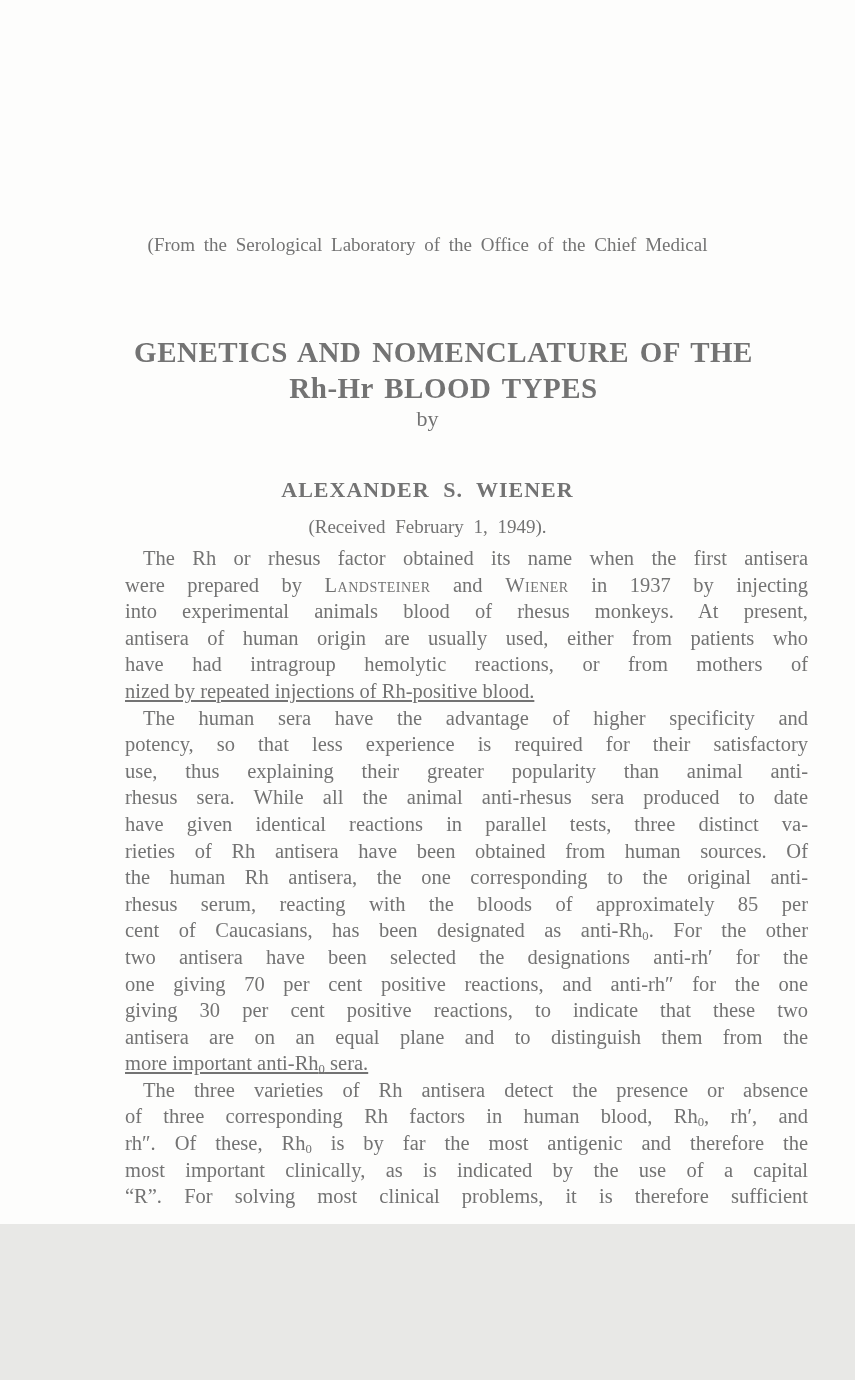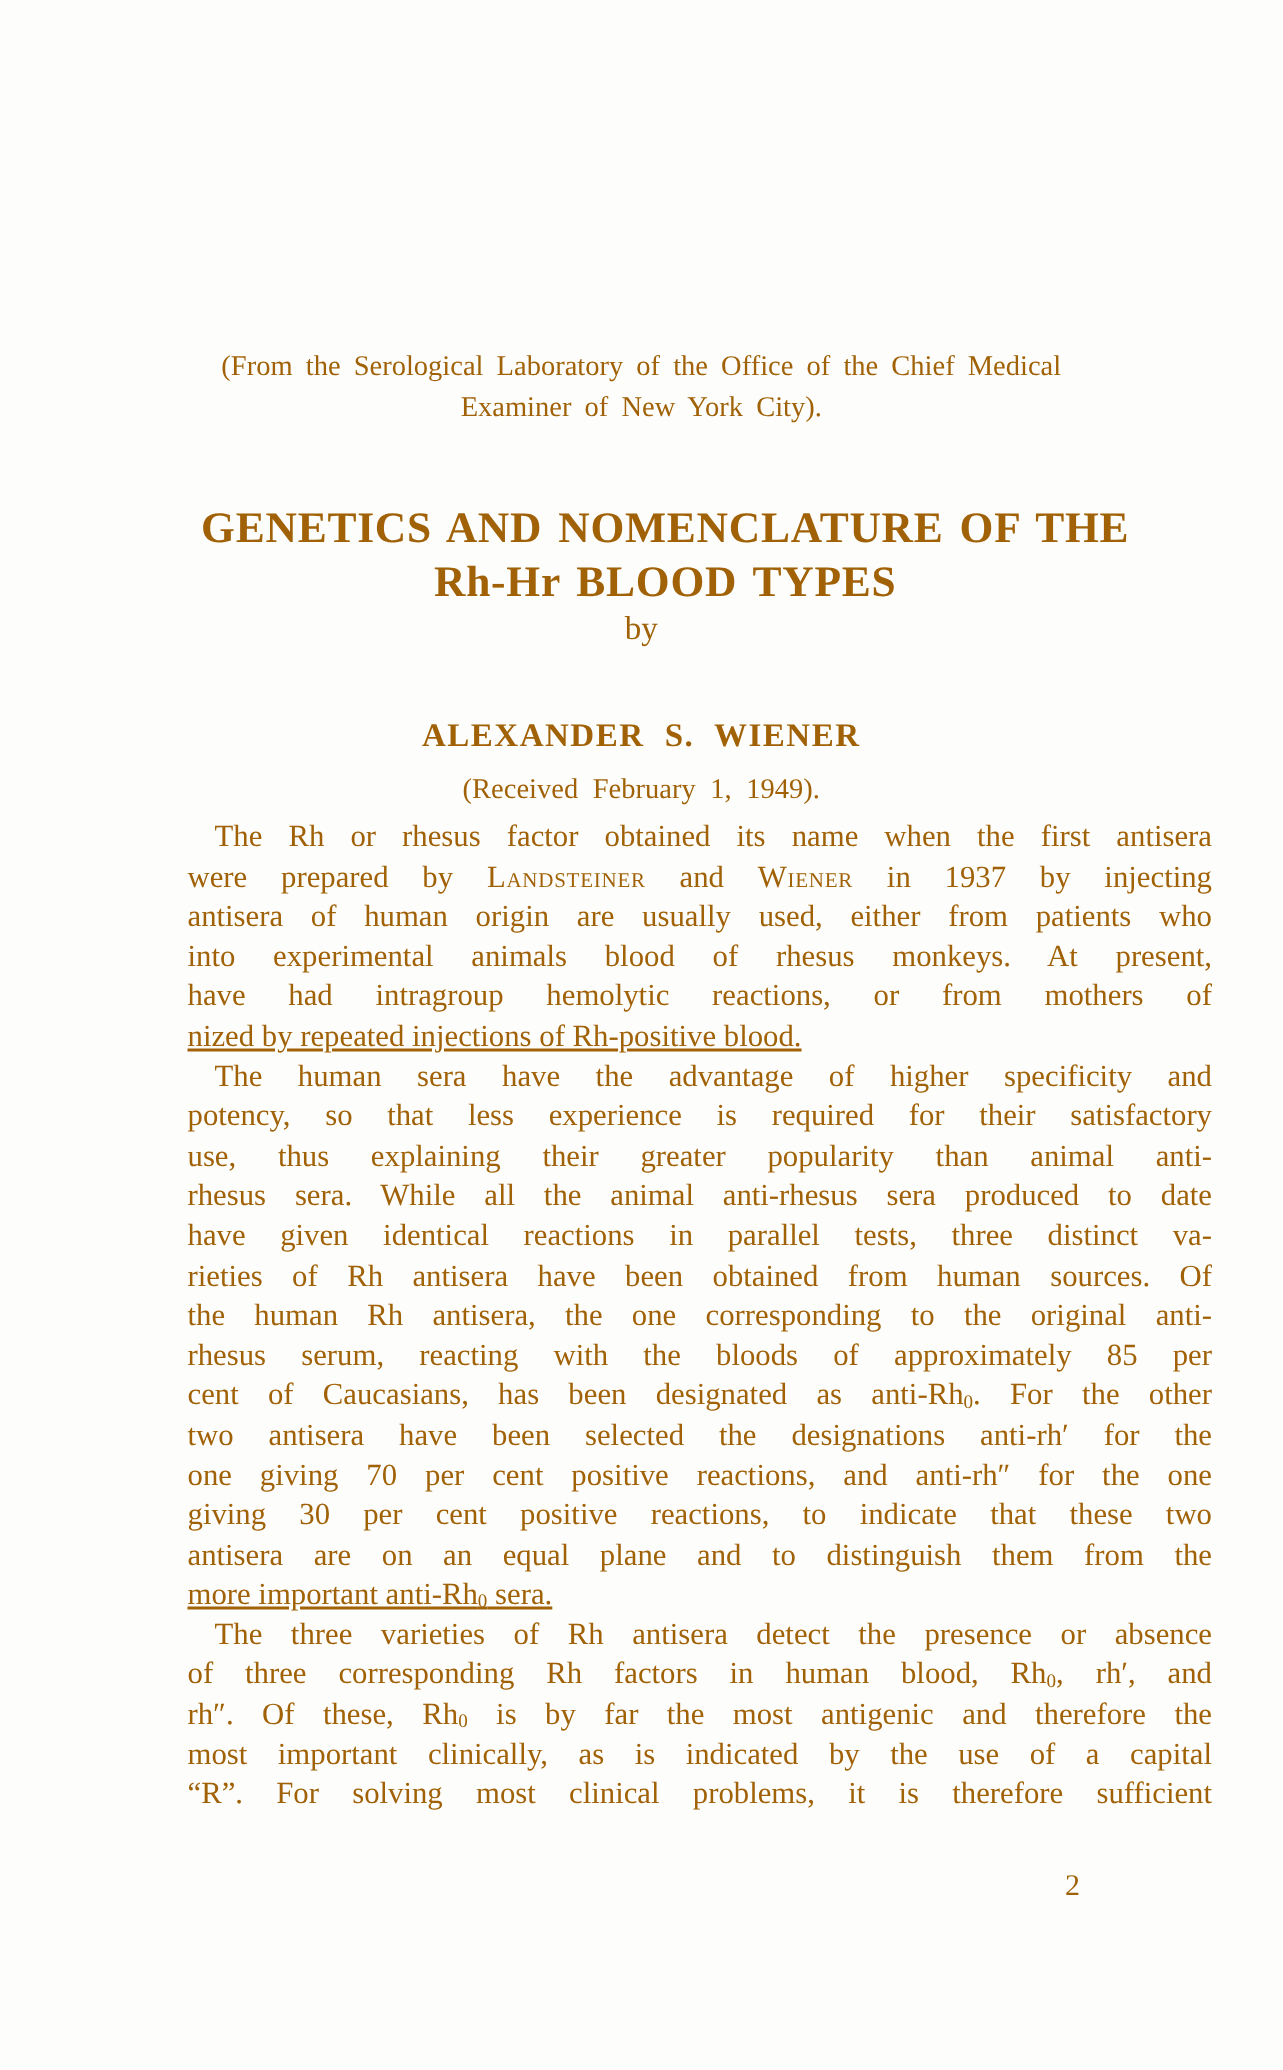--- a/index.html
+++ b/index.html
@@ -3,24 +3,24 @@
 <meta charset="utf-8">
 <style>
   html, body {
     margin: 0;
     padding: 0;
     background: #e8e8e6;
   }
   .page {
     position: relative;
     width: 855px;
-    height: 1380px;
+    height: 1224px;
     margin: 0 auto;
     background: #fdfdfc;
-    color: #a16207;
+    color: #737373;
     font-family: "Liberation Serif", "DejaVu Serif", serif;
     overflow: hidden;
   }
   .affiliation {
     position: absolute;
     top: 231px;
     left: 85px;
     width: 685px;
     text-align: center;
     font-size: 19px;
@@ -113,39 +113,38 @@
     line-height: 24px;
   }
 </style>
 </head>
 <body>
 
 <div class="page">
 
   <div class="affiliation">
     <div>(From the Serological Laboratory of the Office of the Chief Medical</div>
-    <div>Examiner of New York City).</div>
   </div>
 
   <h1 class="title">
     <div>GENETICS AND NOMENCLATURE OF THE</div>
     <div>Rh-Hr BLOOD TYPES</div>
   </h1>
 
   <div class="byline">by</div>
 
   <div class="author">ALEXANDER S. WIENER</div>
 
   <div class="received">(Received February 1, 1949).</div>
 
   <div class="body">
       <div class="bodyline indent">The Rh or rhesus factor obtained its name when the first antisera</div>
       <div class="bodyline">were prepared by <span class="sc">Landsteiner</span> and <span class="sc">Wiener</span> in 1937 by injecting</div>
+      <div class="bodyline">into experimental animals blood of rhesus monkeys. At present,</div>
       <div class="bodyline">antisera of human origin are usually used, either from patients who</div>
-      <div class="bodyline">into experimental animals blood of rhesus monkeys. At present,</div>
       <div class="bodyline">have had intragroup hemolytic reactions, or from mothers of</div>
       <div class="bodyline para-end">nized by repeated injections of Rh-positive blood.</div>
       <div class="bodyline indent">The human sera have the advantage of higher specificity and</div>
       <div class="bodyline">potency, so that less experience is required for their satisfactory</div>
       <div class="bodyline">use, thus explaining their greater popularity than animal anti-</div>
       <div class="bodyline">rhesus sera. While all the animal anti-rhesus sera produced to date</div>
       <div class="bodyline">have given identical reactions in parallel tests, three distinct va-</div>
       <div class="bodyline">rieties of Rh antisera have been obtained from human sources. Of</div>
       <div class="bodyline">the human Rh antisera, the one corresponding to the original anti-</div>
       <div class="bodyline">rhesus serum, reacting with the bloods of approximately 85 per</div>

